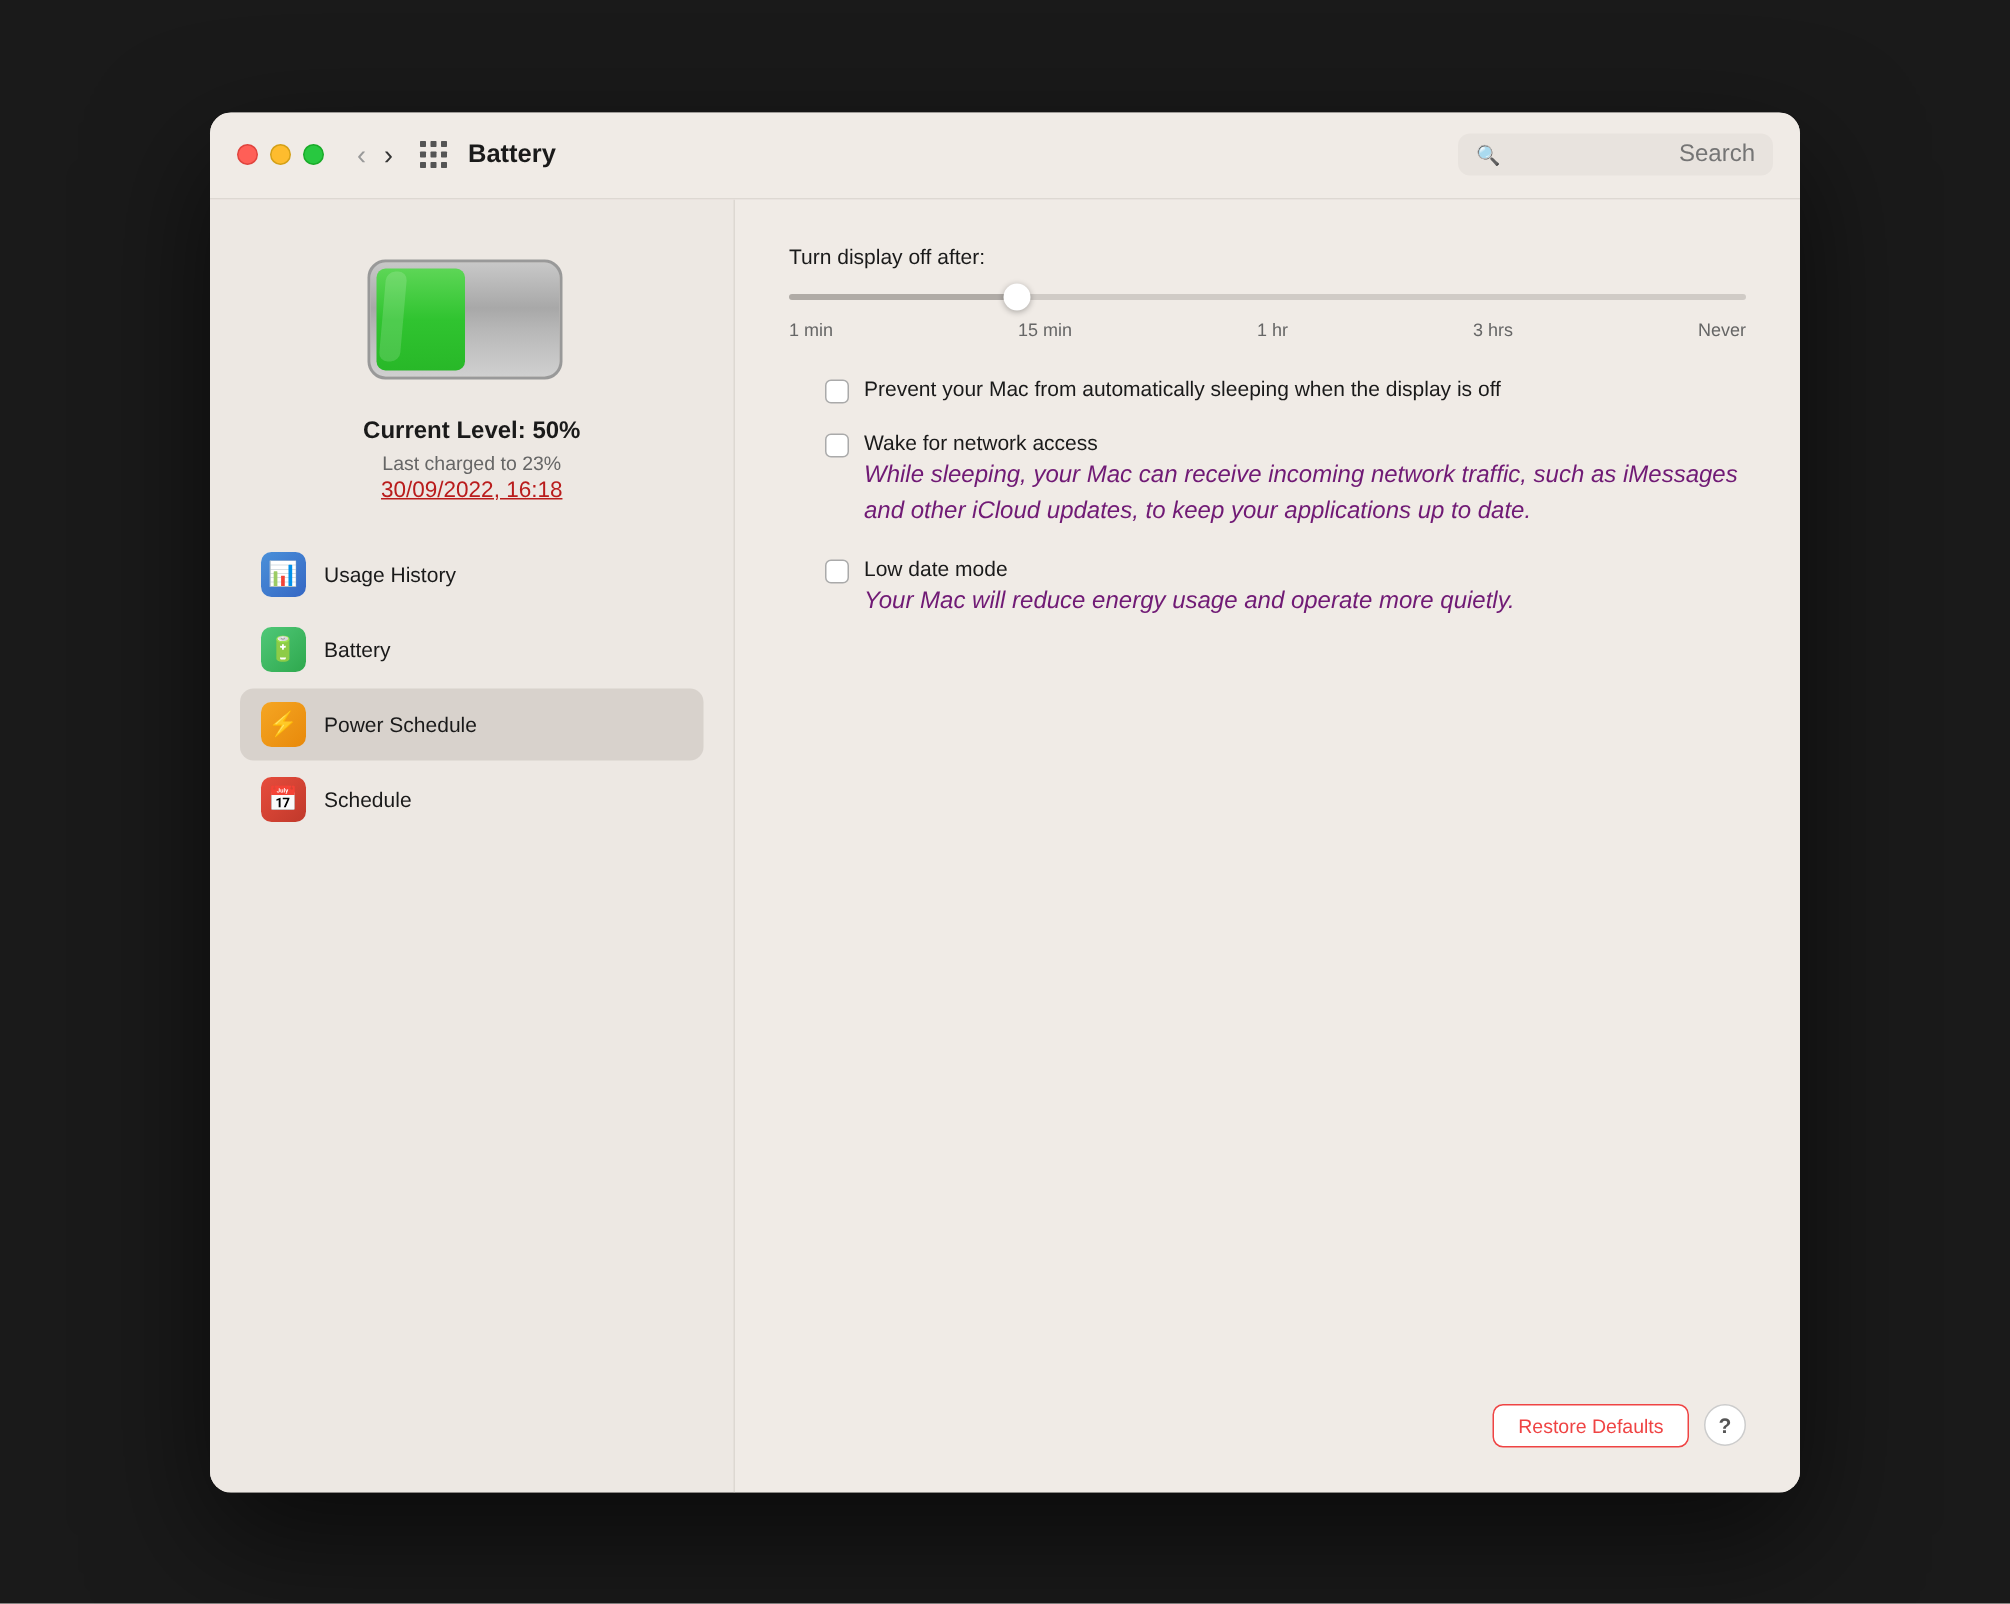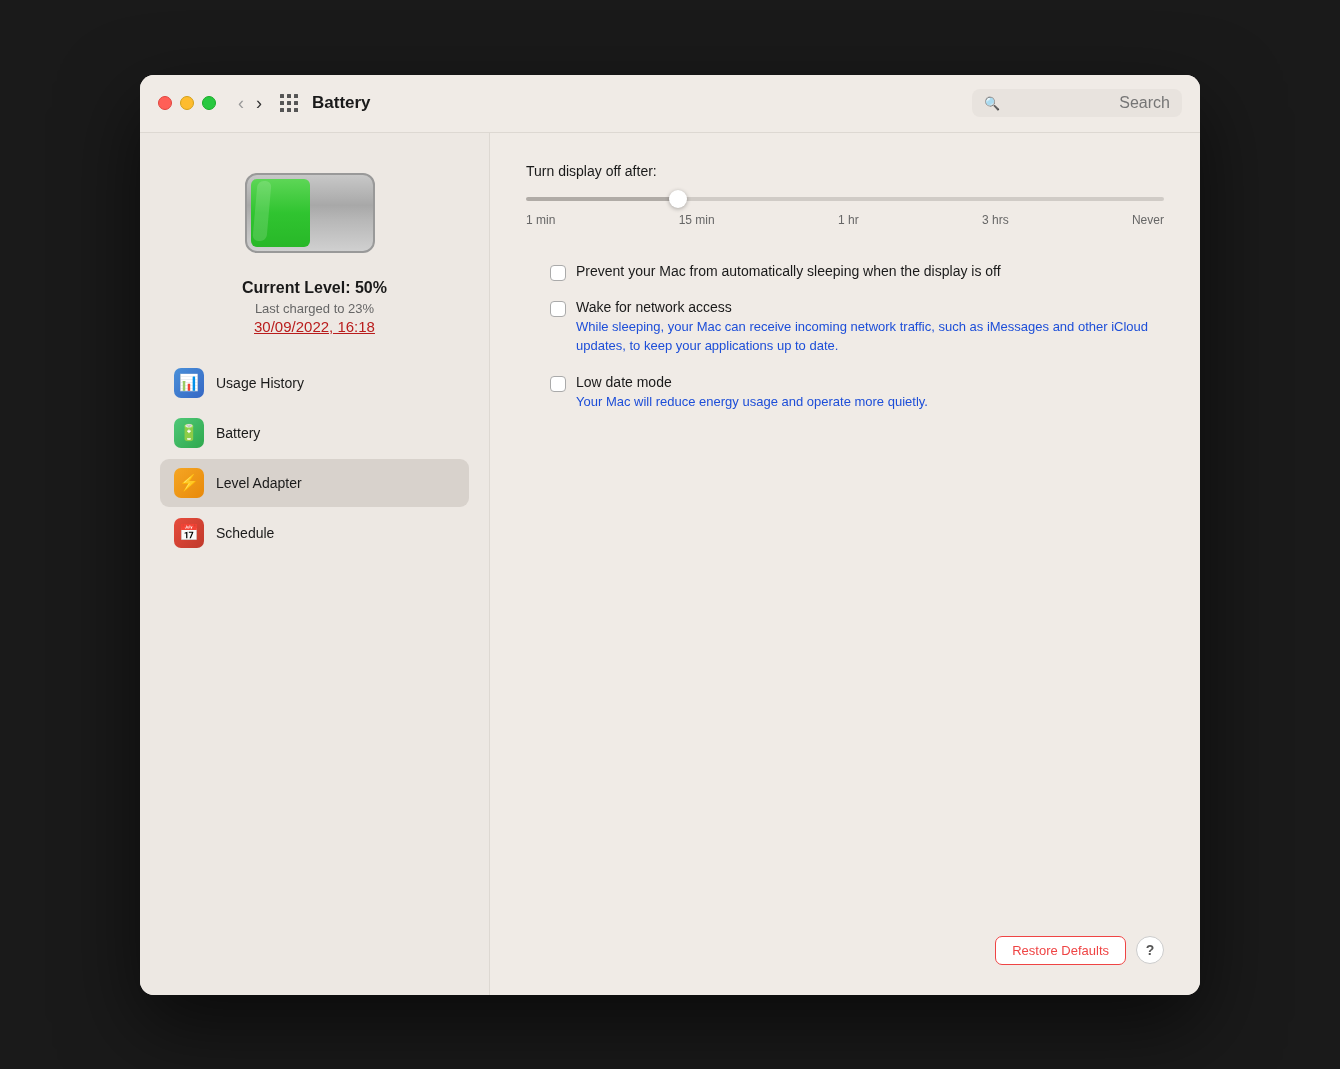--- a/index.html
+++ b/index.html
@@ -229,21 +229,21 @@
       flex-direction: column;
     }
     .display-off-label {
       font-size: 14px;
       color: #1a1a1a;
       margin-bottom: 8px;
       font-weight: 400;
     }
     
     .slider-container {
-      margin-bottom: 36px;
+      margin-bottom: 24px;
     }
     .slider-labels {
       display: flex;
       justify-content: space-between;
       font-size: 12px;
       color: #666;
       padding: 0 0;
     }
     .slider-range {
       position: relative;
@@ -293,24 +293,25 @@
       align-items: center;
       justify-content: center;
     }
     .option-text-block {}
     .option-title {
       font-size: 14px;
       color: #1a1a1a;
       margin-bottom: 2px;
     }
     .option-desc {
-      font-size: 13px;
-      color: #1d4ed8;
+      font-size: 16px;
+      color: #701a75;
       line-height: 1.5;
       max-width: 640px;
+      font-style: italic;
     }
     
     .bottom-bar {
       display: flex;
       justify-content: flex-end;
       align-items: center;
       gap: 10px;
       padding-top: 16px;
       border-top: none;
       margin-top: auto;
@@ -394,21 +395,21 @@
       <div class="nav-item">
             <div class="nav-item-icon icon-usage">📊</div>
             <span class="nav-item-label">Usage History</span>
           </div>
           <div class="nav-item">
             <div class="nav-item-icon icon-battery">🔋</div>
             <span class="nav-item-label">Battery</span>
           </div>
           <div class="nav-item active">
             <div class="nav-item-icon icon-power">⚡</div>
-            <span class="nav-item-label">Level Adapter</span>
+            <span class="nav-item-label">Power Schedule</span>
           </div>
           <div class="nav-item">
             <div class="nav-item-icon icon-schedule">📅</div>
             <span class="nav-item-label">Schedule</span>
           </div>
         </div>
     </div>
 
     <div class="content">
       <div class="display-off-label">Turn display off after:</div>

